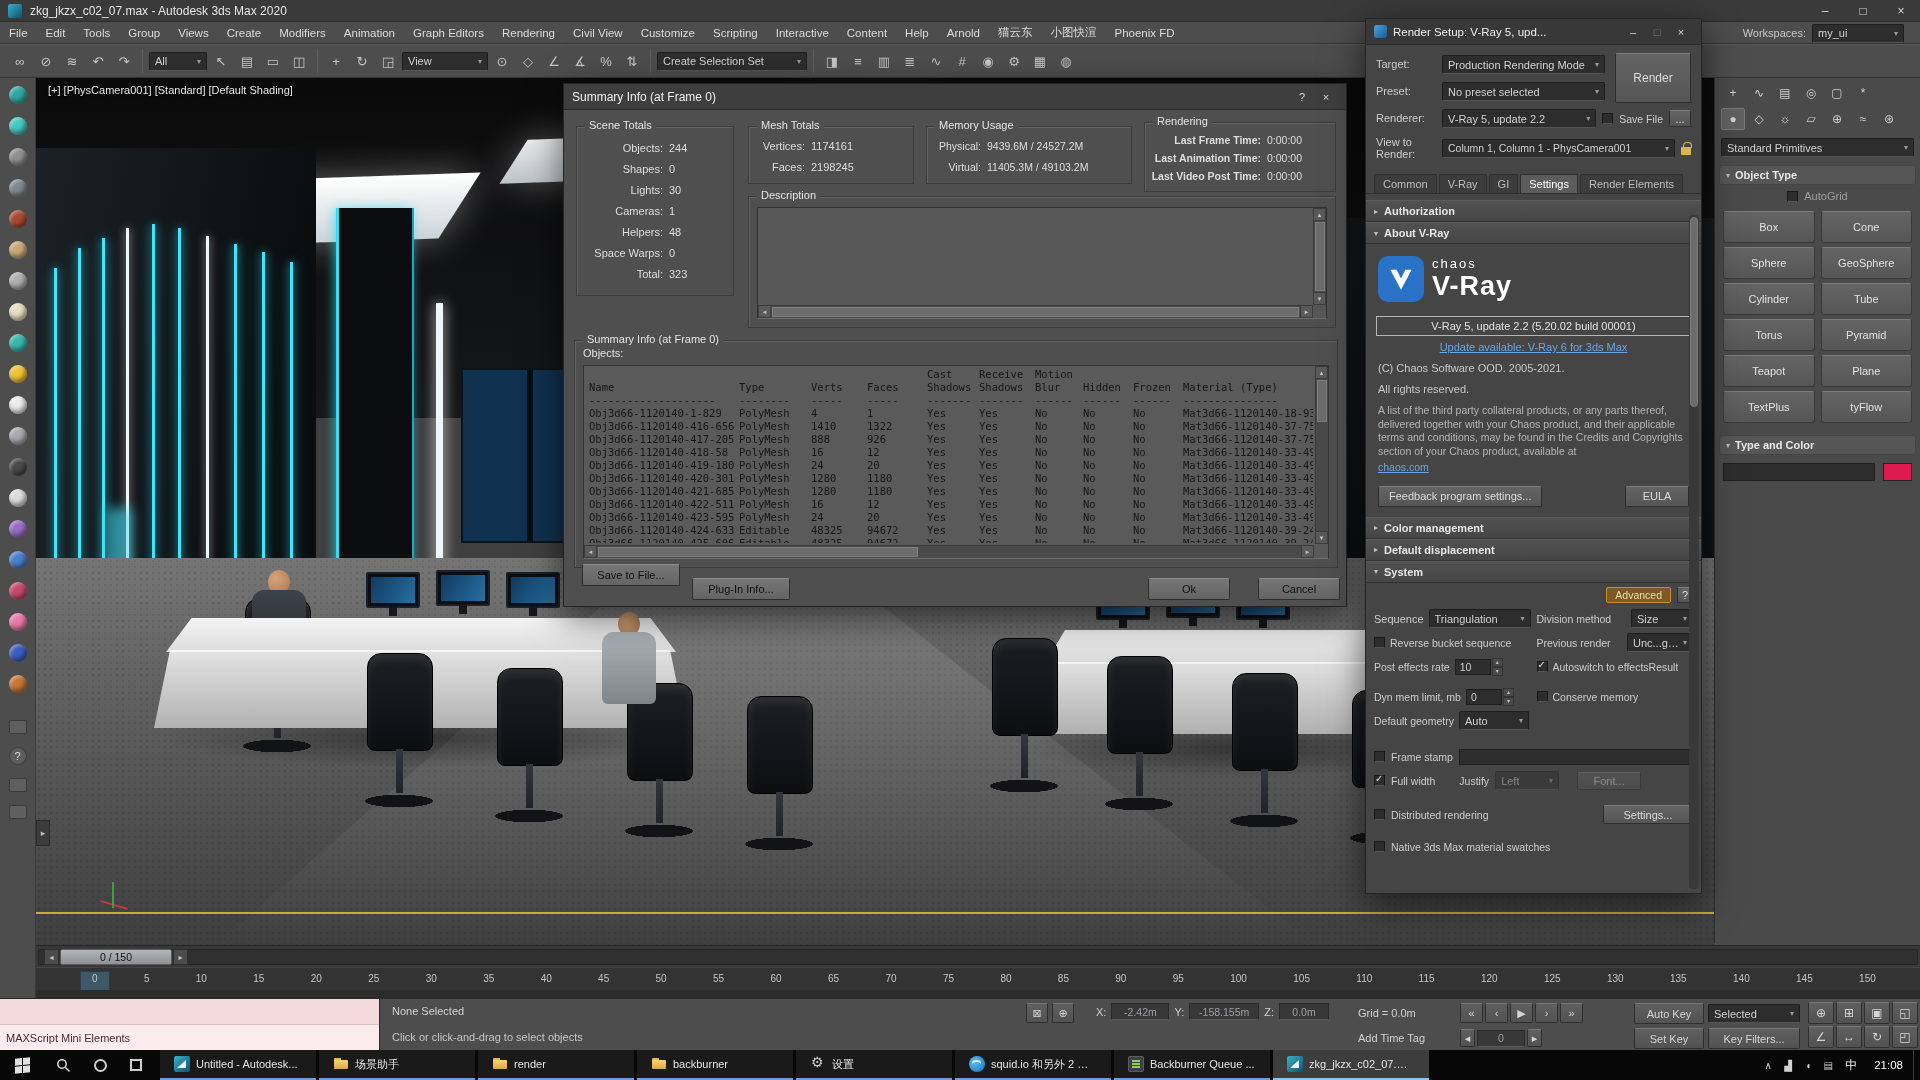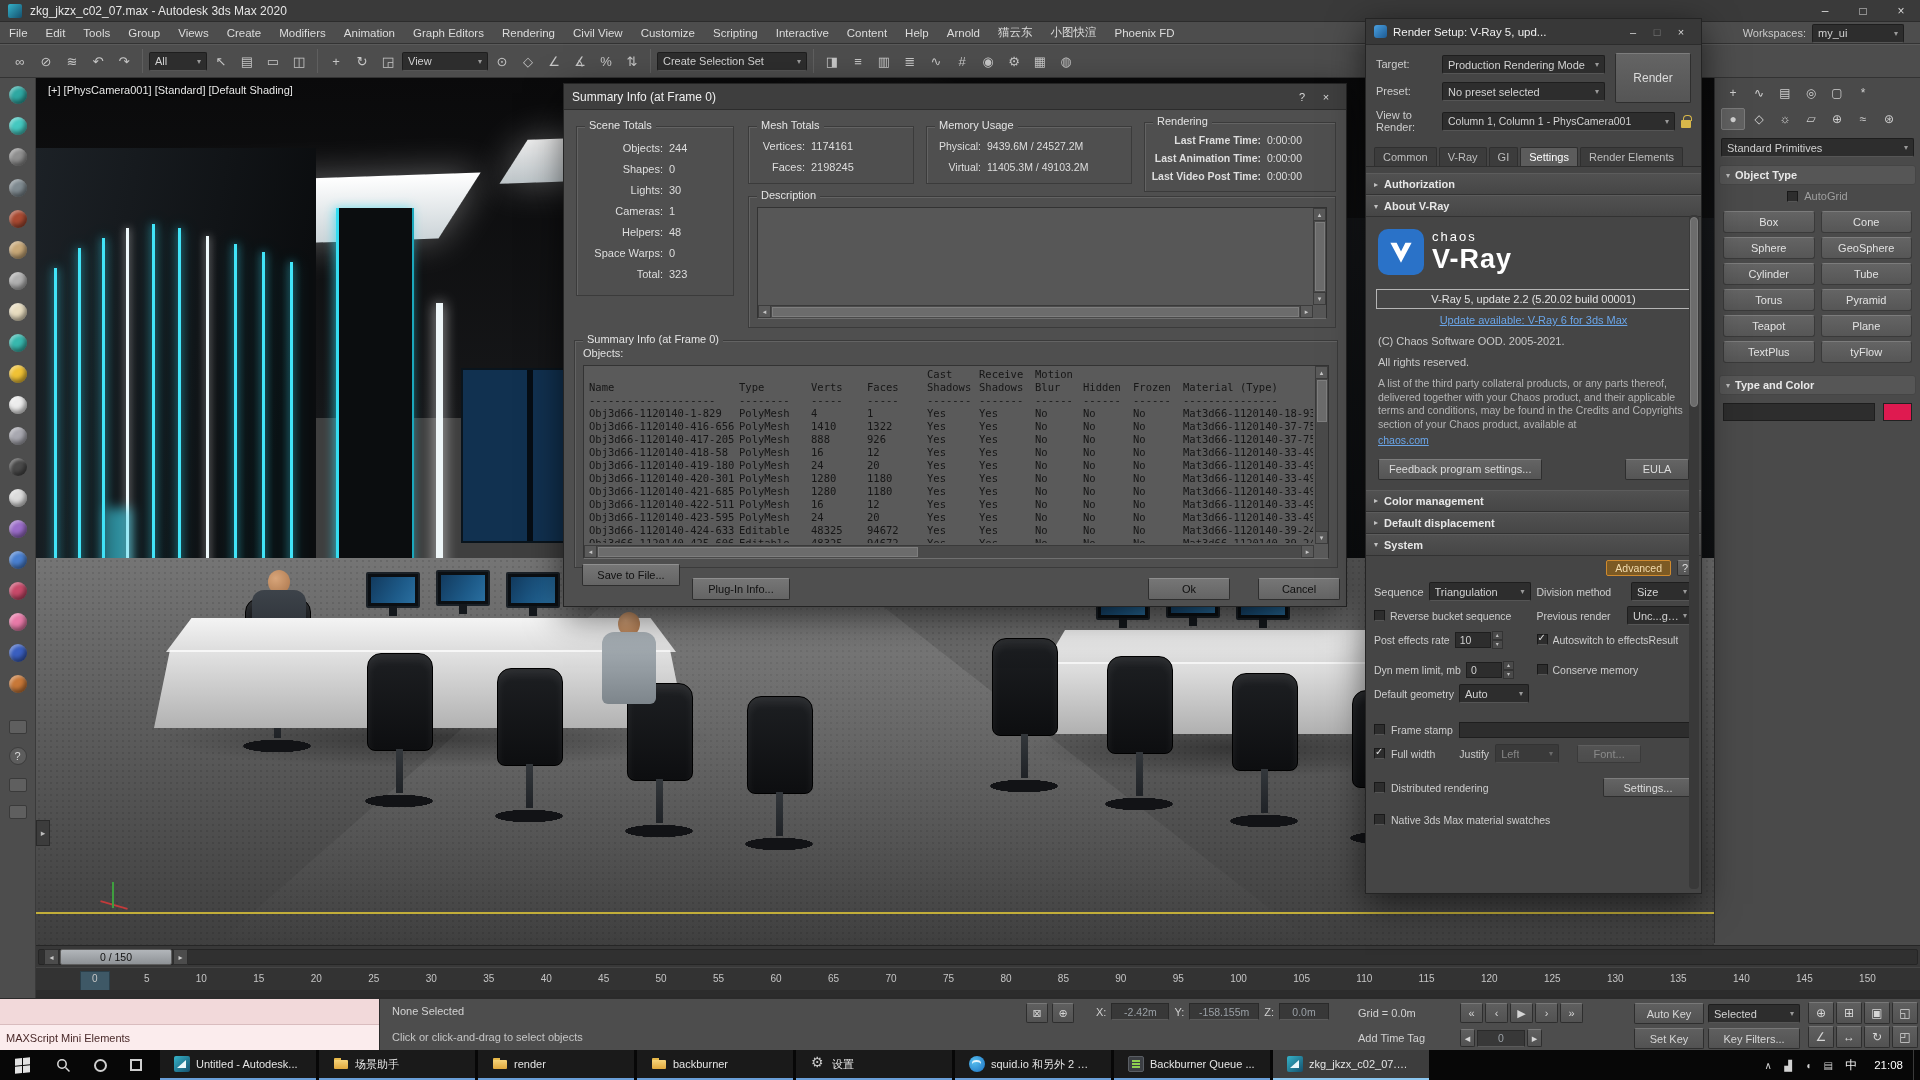--- a/index.html
+++ b/index.html
@@ -127,21 +127,21 @@
   
   #cmdpanel { position:absolute; left:1714px; top:78px; width:206px; height:865px; background:#4a4a4a; border-left:1px solid #2e2e2e; }
   .cp-tabs { display:flex; gap:2px; padding:4px 6px 0; }
   .cp-tab { width:24px; height:22px; display:flex; align-items:center; justify-content:center; color:#cfcfcf; font-size:12px; border-radius:2px; }
   .cp-cats > div:first-of-type { background:#616161; border:1px solid #7a7a7a; }
   #cp-dd { margin:8px 6px 0; }
   .cp-roll { height:20px; margin:8px 4px 0; background:#565656; border:1px solid #454545; border-radius:3px; display:flex; align-items:center; gap:5px; padding:0 6px; font-size:11px; font-weight:bold; color:#e8e8e8; }
   .cp-roll::before { content:"▾"; font-size:8px; color:#bdbdbd; }
   #autogrid-row { display:flex; align-items:center; gap:6px; justify-content:center; height:22px; color:#9f9f9f; font-size:11px; }
   .cp-grid { display:grid; grid-template-columns:1fr 1fr; gap:4px 6px; padding:4px 8px; }
-  .cp-btn { height:22px; background:linear-gradient(#646464,#565656); border:1px solid #3a3a3a; border-top-color:#7c7c7c; border-radius:3px; font-size:11px; color:#e2e2e2; display:flex; align-items:center; justify-content:center; }
+  .cp-btn { height:32px; background:linear-gradient(#646464,#565656); border:1px solid #3a3a3a; border-top-color:#7c7c7c; border-radius:3px; font-size:11px; color:#e2e2e2; display:flex; align-items:center; justify-content:center; }
   #name-row { display:flex; align-items:center; gap:8px; padding:8px 8px 0; }
   #name-input { flex:1; height:18px; background:#2d2d2d; border:1px solid #1e1e1e; color:#d8d8d8; font-size:11px; padding:0 4px; }
   #color-swatch { width:30px; height:18px; border:1px solid #222; }
 
   
   .dlg { position:absolute; border:1px solid #242424; box-shadow:0 10px 34px rgba(0,0,0,.6); }
   .dlg-title { height:26px; background:#3e3e3e; border-bottom:1px solid #2c2c2c; display:flex; align-items:center; padding:0 8px; color:#efefef; font-size:12px; gap:6px; }
   .ttl-btn { width:24px; height:20px; display:flex; align-items:center; justify-content:center; color:#d8d8d8; font-size:11px; }
   .dim { opacity:.45; }
 
@@ -976,20 +976,29 @@
           <span>Production Rendering Mode</span>
         </div>
     </div>
     <div class="vr-toprow" style="padding-right:96px;">
       <span class="lbl">Preset:</span>
       <div class="dd" style="flex:1;">
           <span>No preset selected</span>
         </div>
     </div>
     <div class="vr-toprow">
+      <span class="lbl">Renderer:</span>
+      <div class="dd" style="flex:1;">
+          <span>V-Ray 5, update 2.2</span>
+        </div>
+      <span class="cb" data-checked="false"></span>
+      <span style="font-size:10.5px;color:#cdcdcd;">Save File</span>
+      <span class="btn" style="width:22px;height:17px;">...</span>
+    </div>
+    <div class="vr-toprow">
       <span class="lbl">View to Render:</span>
       <div class="dd" style="flex:1;">
           <span style="font-size:10.5px;">Column 1, Column 1 - PhysCamera001</span>
         </div>
       <span class="lock"></span>
     </div>
 
     <div class="vr-tabs">
 
     <span class="vr-tab" data-active="false"><b style="font-weight:normal;">Common</b></span>

